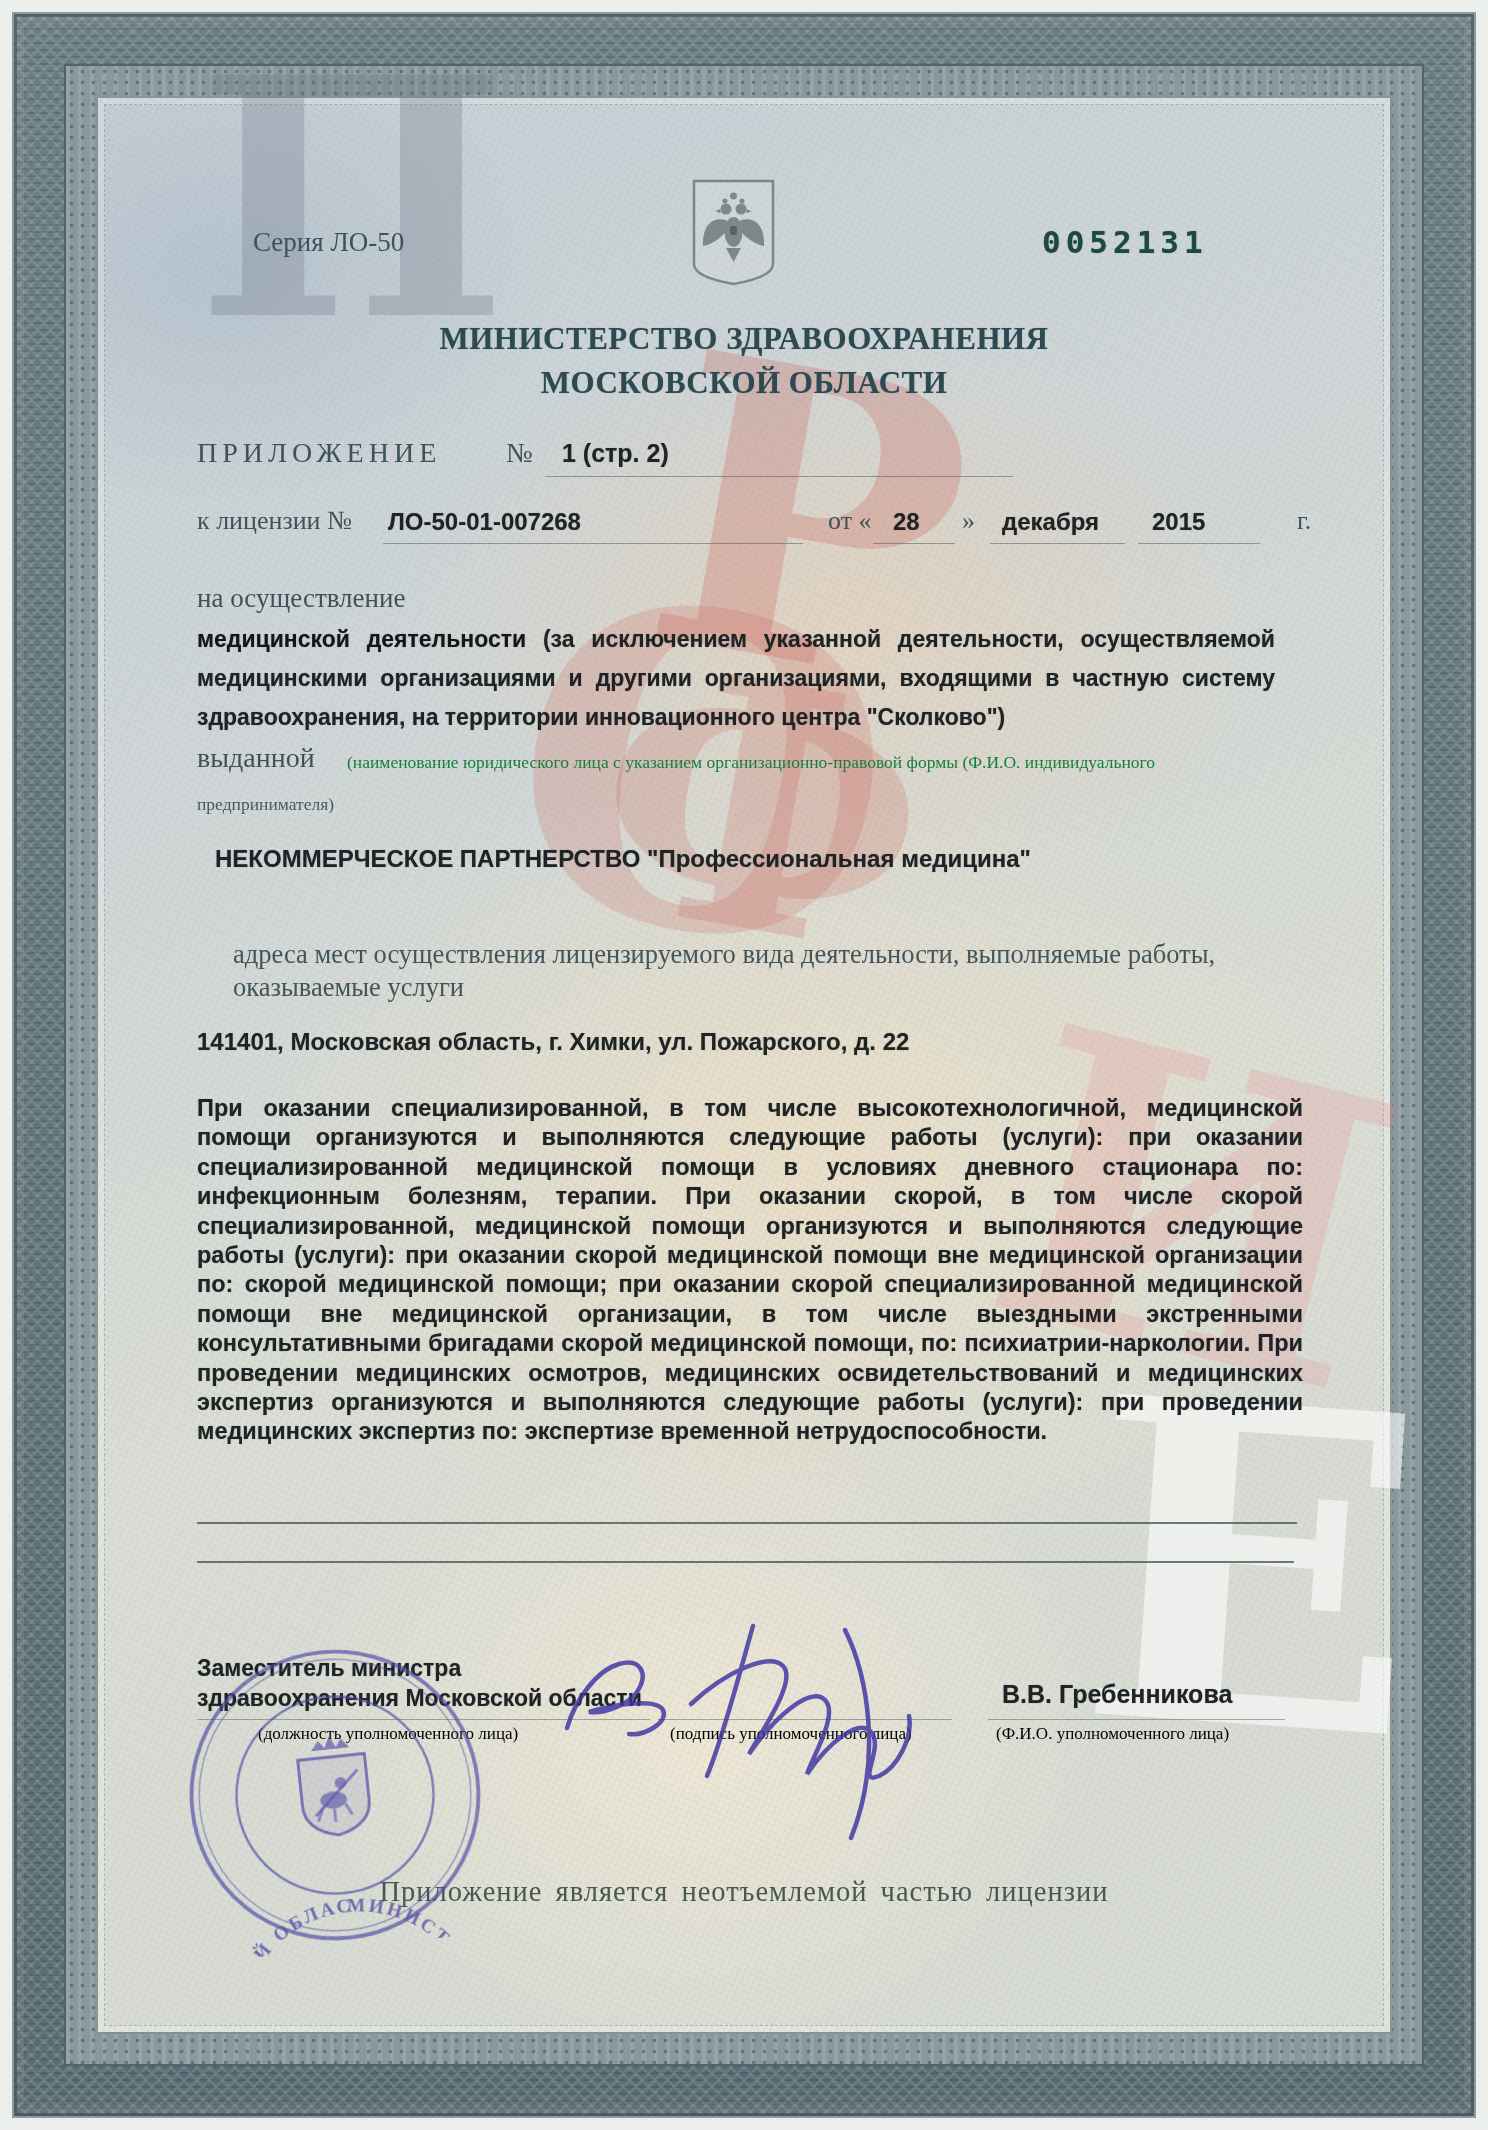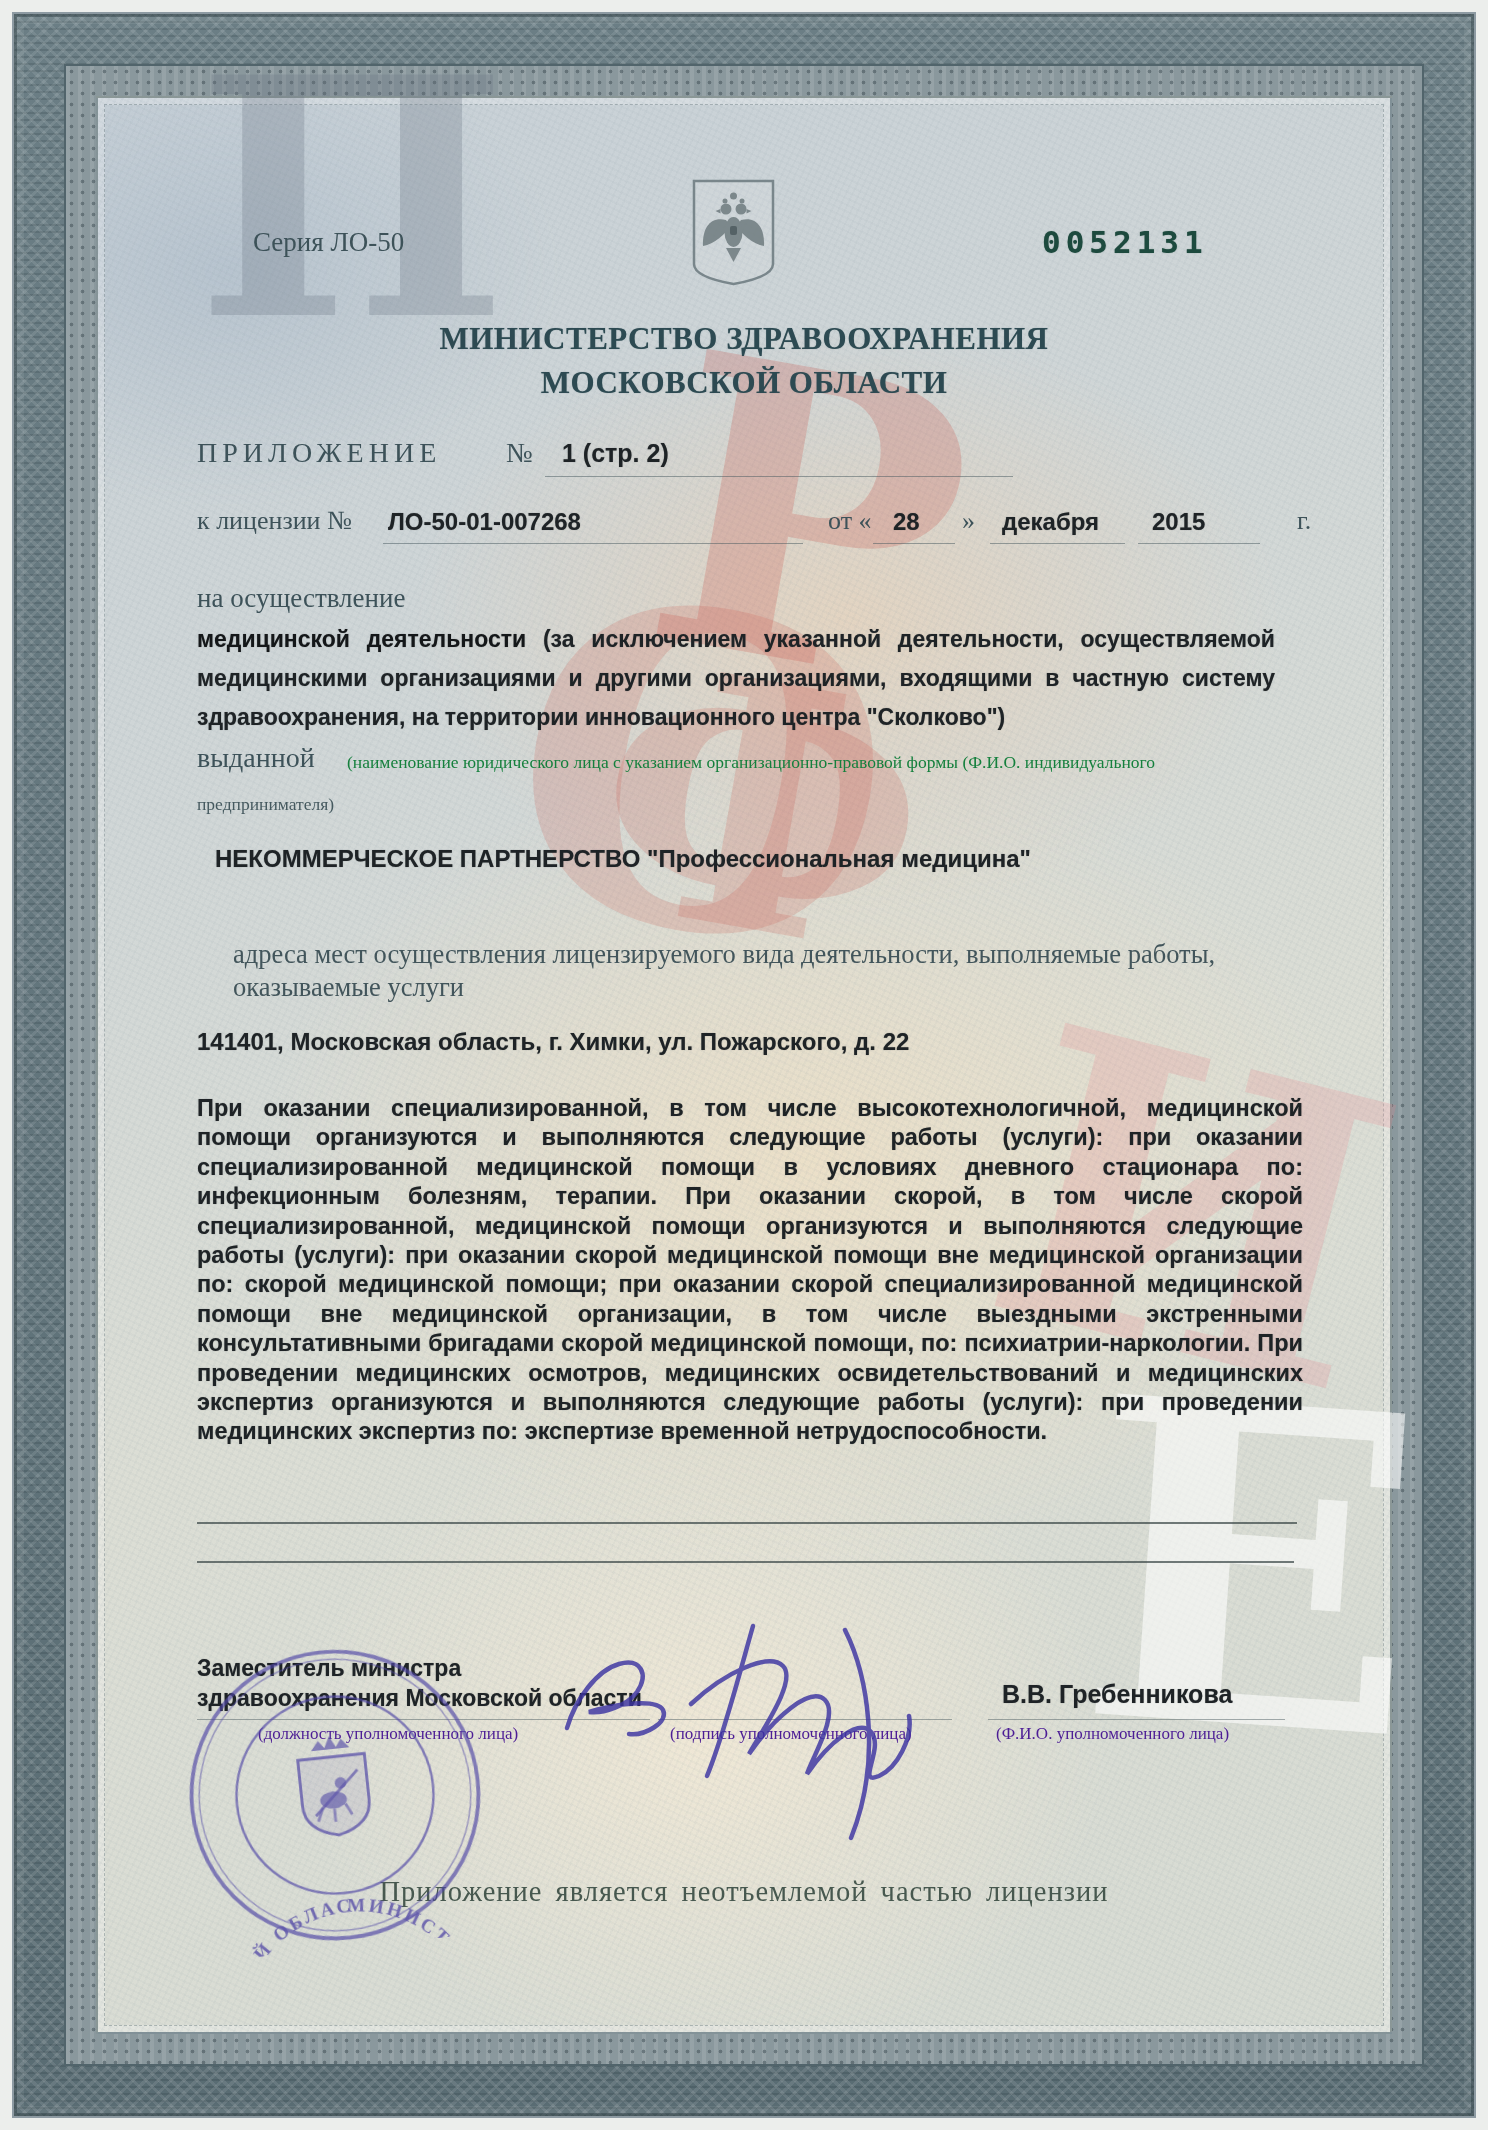--- a/index.html
+++ b/index.html
@@ -73,21 +73,21 @@
   .issued-note2{left:197px;top:794px;font-size:17.5px;color:#45595f;}
   .org{left:197px;top:845px;font-size:24px;margin-left:18px;}
   .addr-label{left:197px;top:938px;width:1100px;font-size:26.5px;line-height:33px;color:#42555b;margin-left:36px;}
   .addr-val{left:197px;top:1028px;font-size:24px;}
   .services{left:197px;top:1094px;width:1106px;font-size:23.5px;line-height:29.4px;
             text-align:justify;text-align-last:left;}
   .rule{position:absolute;border-bottom:2px solid rgba(55,68,68,.7);z-index:2;}
   .pos1{left:197px;top:1655px;font-size:23px;}
   .pos2{left:197px;top:1685px;font-size:23px;}
   .thin{border-bottom:1px solid rgba(80,95,100,.5);}
-  .cap{font-size:17px;color:#4c1d95;}
+  .cap{font-size:17px;color:#000000;}
   .cap-pos{left:258px;top:1724px;}
   .cap-sign{left:670px;top:1724px;}
   .cap-name{left:996px;top:1724px;}
   .name{left:1002px;top:1680px;font-size:25px;text-align:right;}
   .footer{left:0;width:100%;text-align:center;top:1876px;font-size:28.5px;color:#47584f;
           letter-spacing:1px;word-spacing:5px;}
   
   .stamp{position:absolute;left:182px;top:1642px;width:306px;height:306px;z-index:3;
          color:#4f45a5;transform:rotate(-6deg);opacity:.88;filter:blur(.5px);}
   .signature{position:absolute;left:545px;top:1608px;width:440px;height:250px;z-index:3;

